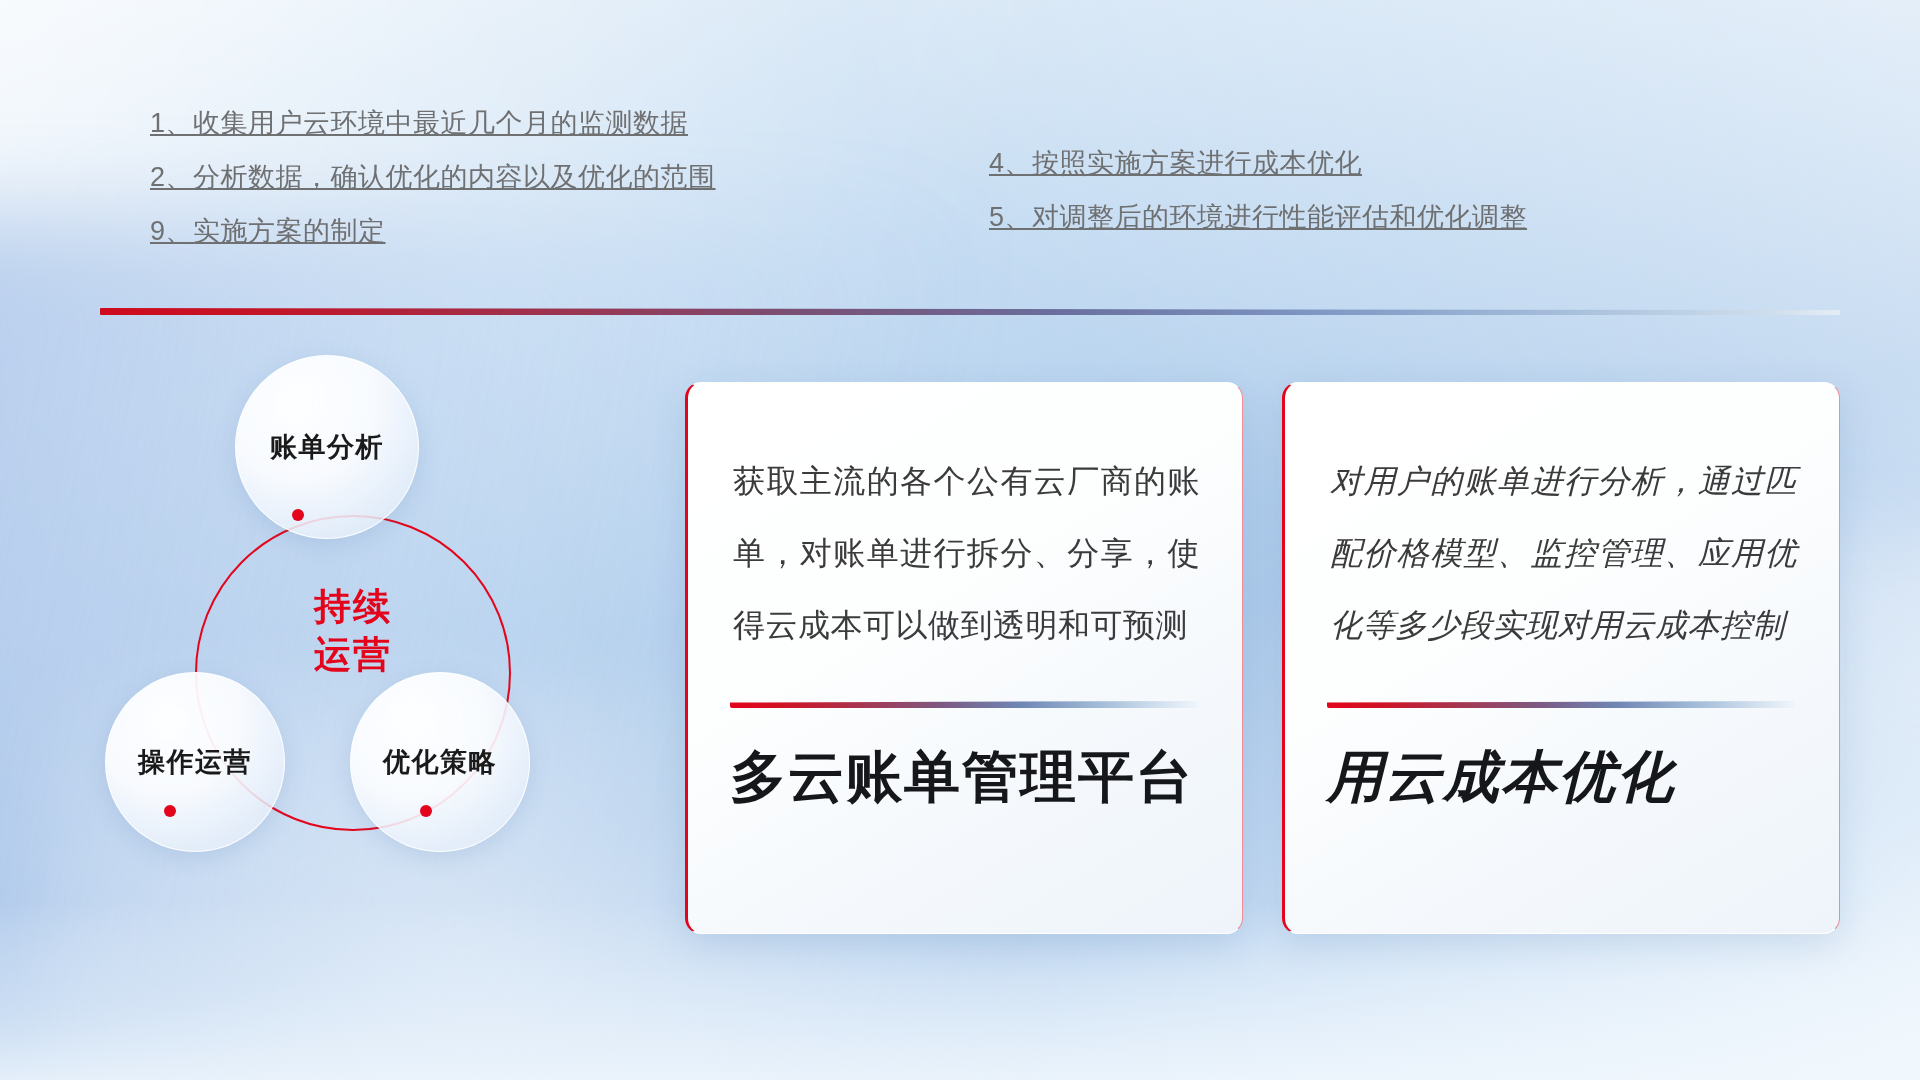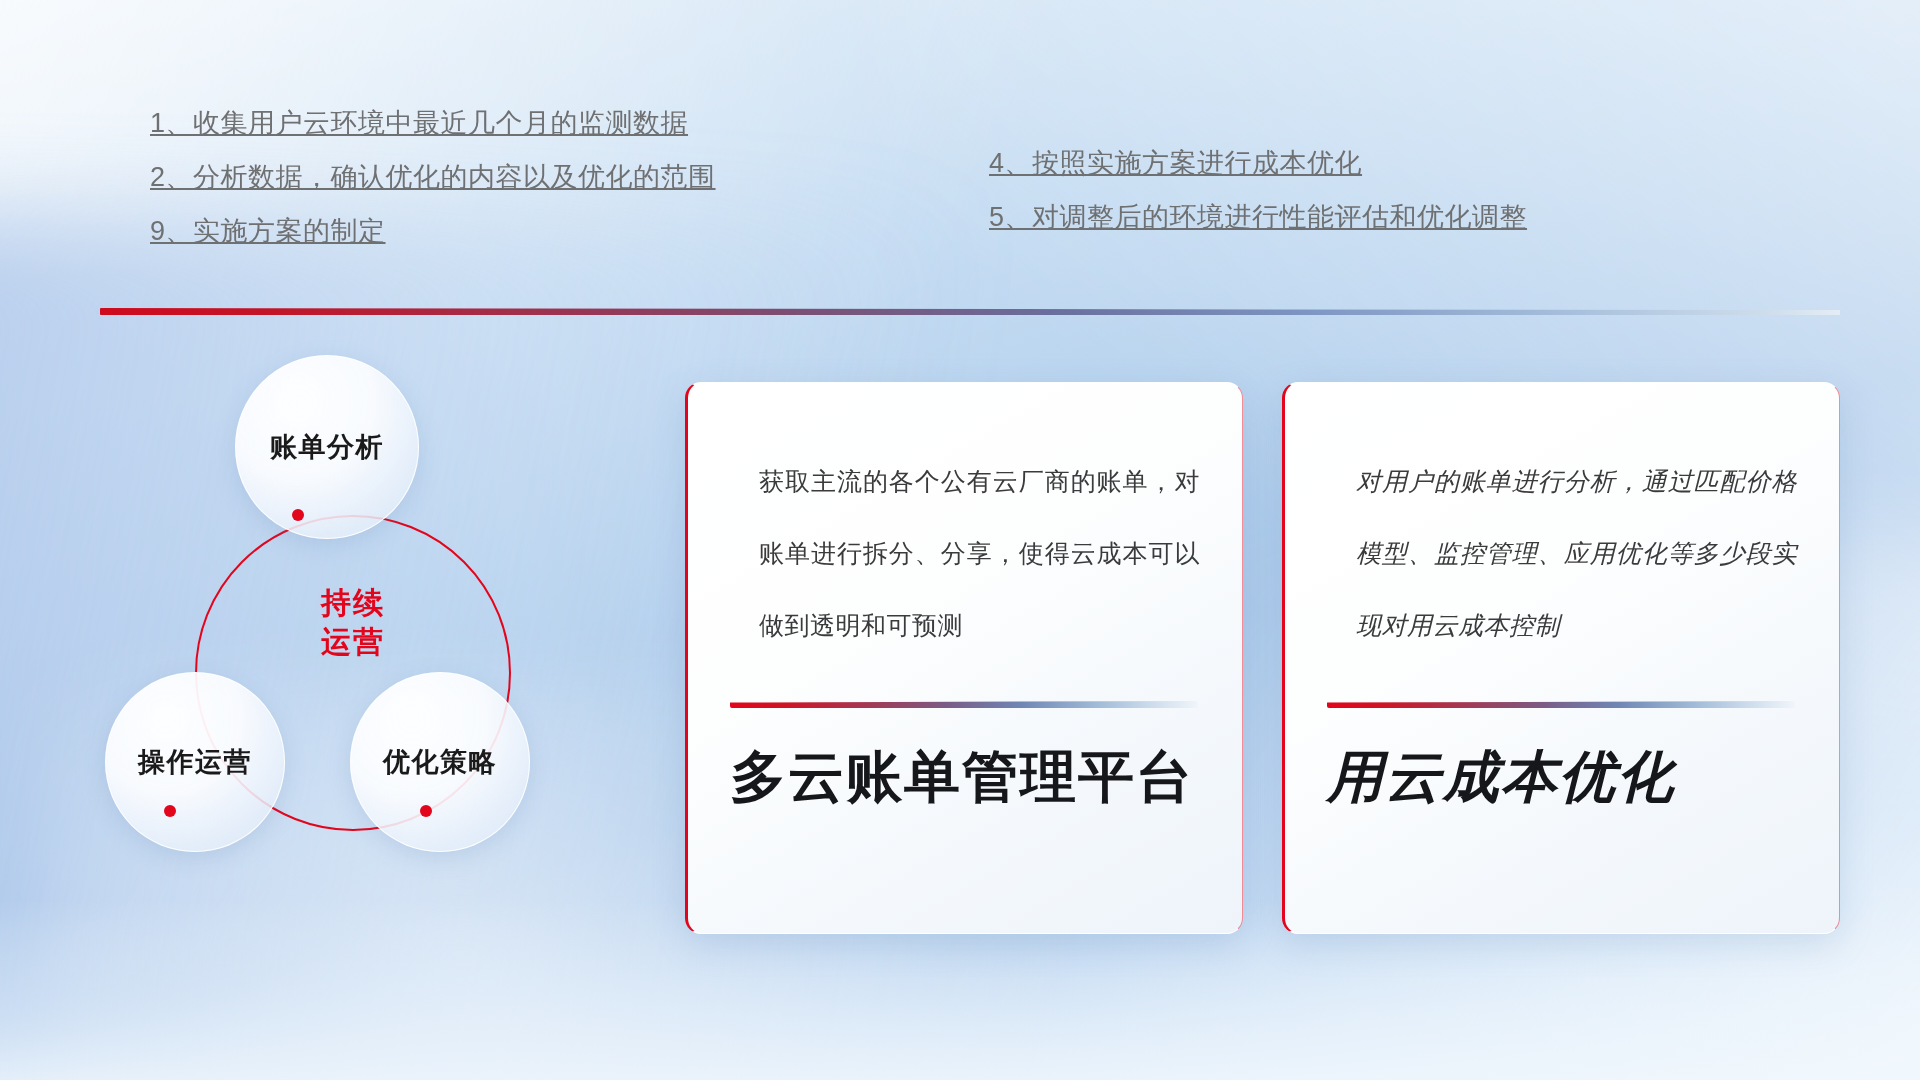--- a/index.html
+++ b/index.html
@@ -193,21 +193,21 @@
   .bubble-right {
     left: 260px; top: 317px;
     width: 178px; height: 178px;
   }
   .center-label {
     position: absolute;
     left: 105px;
     top: 228px;
     width: 316px;
     text-align: center;
-    font-size: 30px;
+    font-size: 37px;
     font-weight: 700;
     color: #e3051b;
     line-height: 1.3;
     letter-spacing: 2px;
   }
   .node-dot {
     position: absolute;
     width: 12px;
     height: 12px;
     border-radius: 50%;
@@ -244,27 +244,26 @@
     overflow: hidden;
   }
   .card.one { left: 0; }
   .card.two { left: 597px; font-style: italic; }
 
   .card-body {
     position: absolute;
     left: 45px;
     right: 42px;
     top: 62px;
-    font-size: 25px;
+    font-size: 32px;
     line-height: 72px;
     color: #3b3b3d;
     letter-spacing: 0.5px;
     text-align: justify;
     text-align-last: left;
-    margin-left: 26px;
   }
   .card-rule {
     position: absolute;
     left: 42px;
     width: 468px;
     top: 318px;
     height: 7px;
     background: linear-gradient(to right,
        #e3051b 0%,
        #cf1426 12%,

